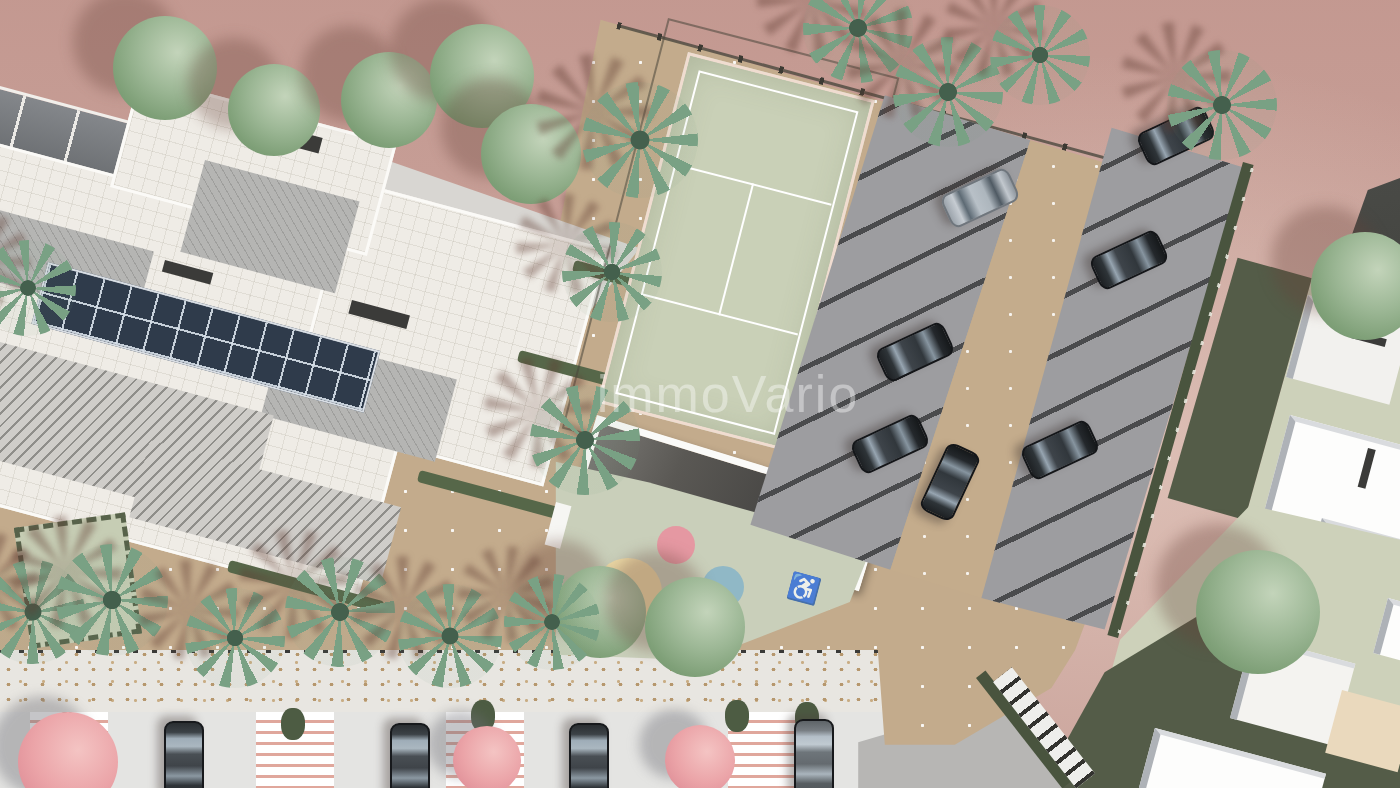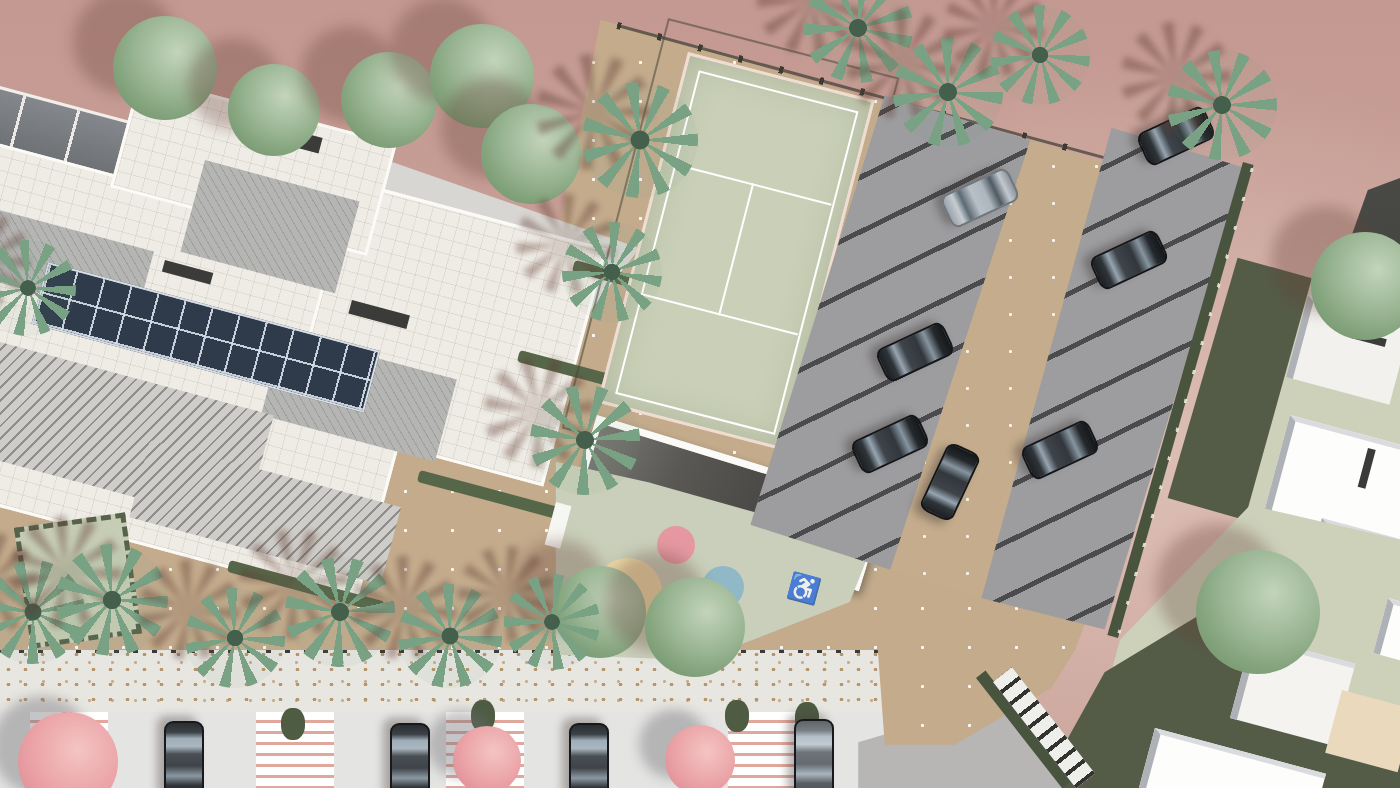--- a/index.html
+++ b/index.html
@@ -258,13 +258,14 @@
       <div class="abs palm-shadow" style="left: 847px; top: 9px; width: 110px; height: 110px; transform: rotate(156deg);"></div>
       <div class="abs palm" style="left: 893px; top: 37px; width: 110px; height: 110px; transform: rotate(156deg);"></div>
       <div class="abs palm-shadow" style="left: 944px; top: -23px; width: 100px; height: 100px; transform: rotate(320deg);"></div>
       <div class="abs palm" style="left: 990px; top: 5px; width: 100px; height: 100px; transform: rotate(320deg);"></div>
       <div class="abs palm-shadow" style="left: 1121px; top: 22px; width: 110px; height: 110px; transform: rotate(214deg);"></div>
       <div class="abs palm" style="left: 1167px; top: 50px; width: 110px; height: 110px; transform: rotate(214deg);"></div>
     </div>
 
   <div class="abs wheel">♿</div>
 
+  <div class="abs watermark">immoVario</div>
 </div>
 
 </body></html>

